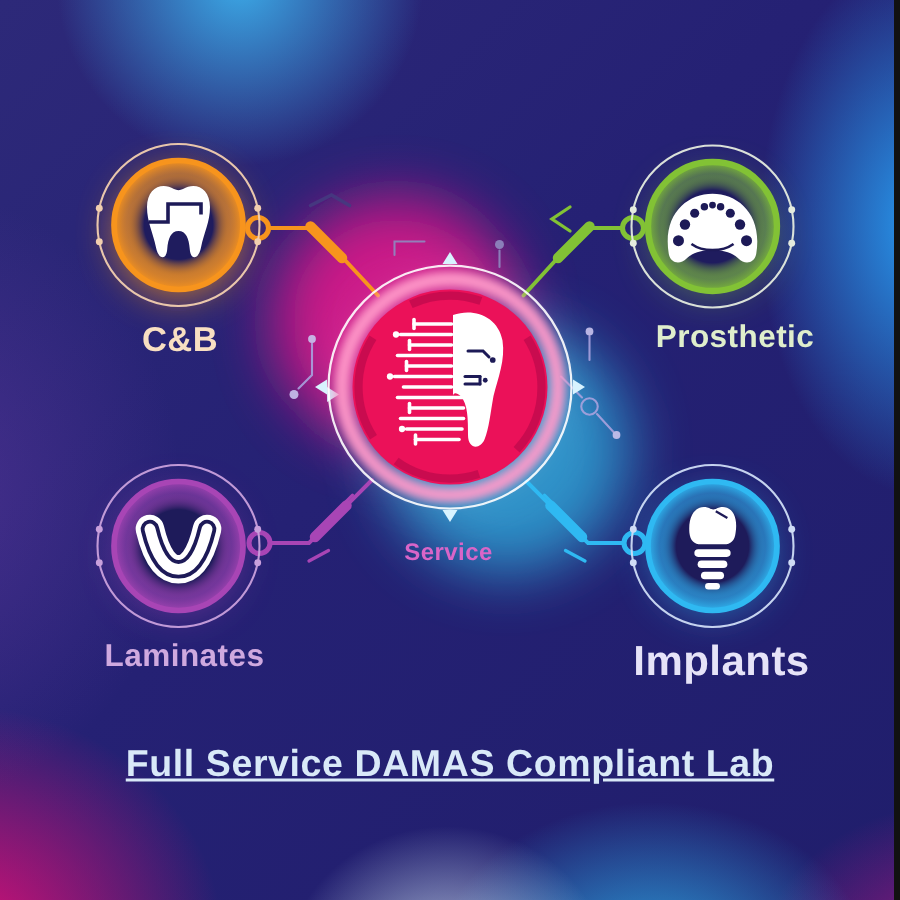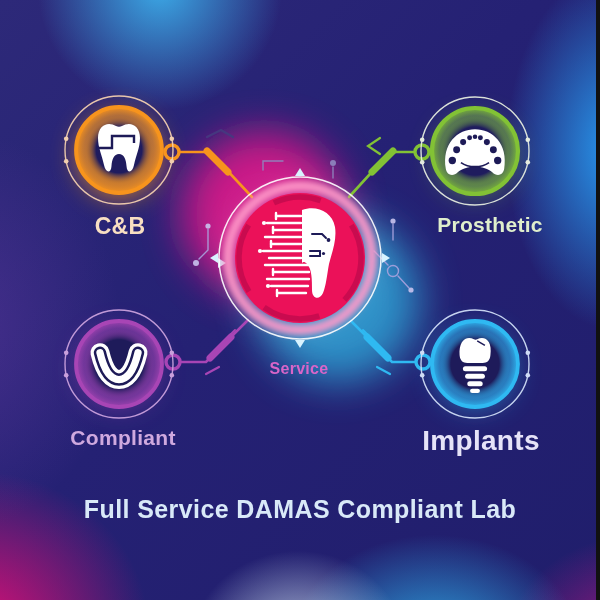--- a/index.html
+++ b/index.html
@@ -15,21 +15,21 @@
       radial-gradient(ellipse 190px 150px at 645px 645px, rgba(236,19,140,.65), rgba(236,19,140,0) 74%),
       radial-gradient(ellipse 230px 280px at -45px 330px, rgba(112,62,172,.42), rgba(112,62,172,0) 72%),
       linear-gradient(135deg,#2D2979 0%,#252174 45%,#201E6C 100%);
   }
   .label{position:absolute;transform:translateX(-50%);font-weight:700;white-space:nowrap;letter-spacing:.3px;}
   .label-cb{left:120px;top:213px;font-size:23px;}
   .label-prosthetic{left:490px;top:213px;font-size:21px;text-align:center;}
   .label-laminates{left:123px;top:426px;font-size:21px;}
   .label-implants{left:481px;top:425px;font-size:28px;}
   .label-digital{left:299px;top:360px;font-size:16px;}
-  .label-title{left:300px;top:495px;font-size:25px;letter-spacing:.4px;}
+  .label-title{left:300px;top:495px;font-size:25px;letter-spacing:.4px;text-decoration:underline;}
   svg{position:absolute;left:0;top:0;}
 </style>
 </head>
 <body>
 
 <div class="stage">
 
 <svg width="600" height="600" viewBox="0 0 600 600">
   <defs>
     <filter id="b3" x="-60%" y="-60%" width="220%" height="220%">
@@ -252,18 +252,18 @@
             <path d="M 18,-3 V 2"></path>
       </g>
       <circle cx="26.5" cy="-14" r="1.9" fill="#1D1A57"></circle>
       <circle cx="21.5" cy="-0.5" r="1.6" fill="#1D1A57"></circle>
     </g>
   </g>
 </svg>
 
 <div class="label label-cb" style="color: rgb(248, 223, 194);">C&amp;B</div>
 <div class="label label-prosthetic" style="color: rgb(223, 238, 204);">Prosthetic</div>
-<div class="label label-laminates" style="color: rgb(207, 169, 223);">Compliant</div>
+<div class="label label-laminates" style="color: rgb(207, 169, 223);">Laminates</div>
 <div class="label label-implants" style="color: rgb(230, 227, 248);">Implants</div>
 <div class="label label-digital" style="color: rgb(217, 101, 200);">Service</div>
 <div class="label label-title" style="color: rgb(217, 233, 248);">Full Service DAMAS Compliant Lab</div>
 
 </div>
 
 </body></html>

